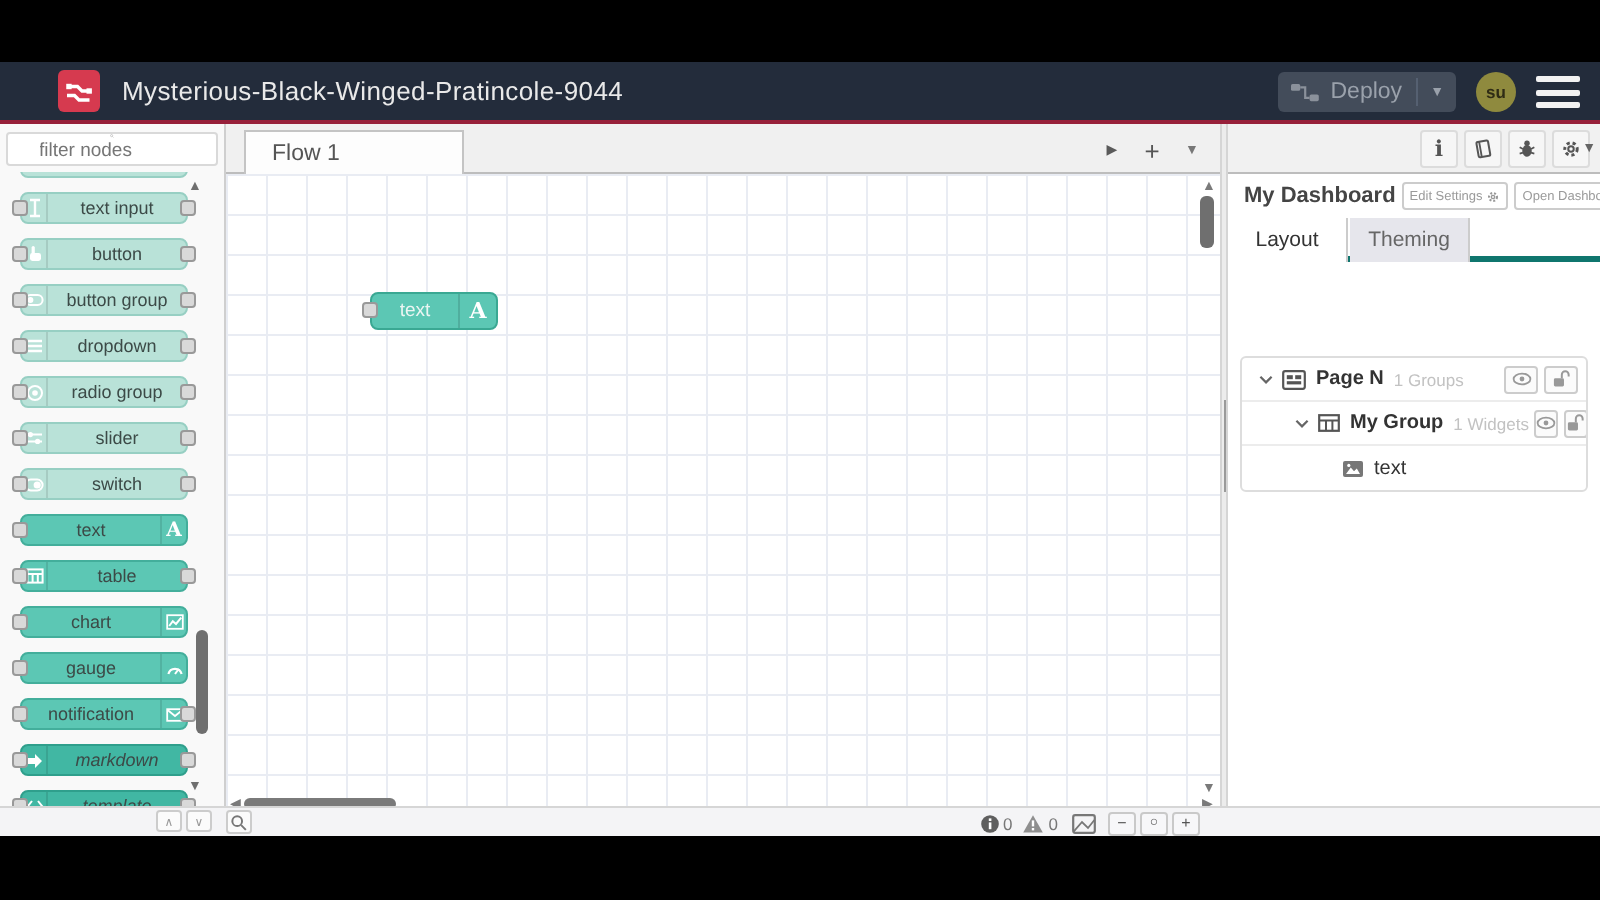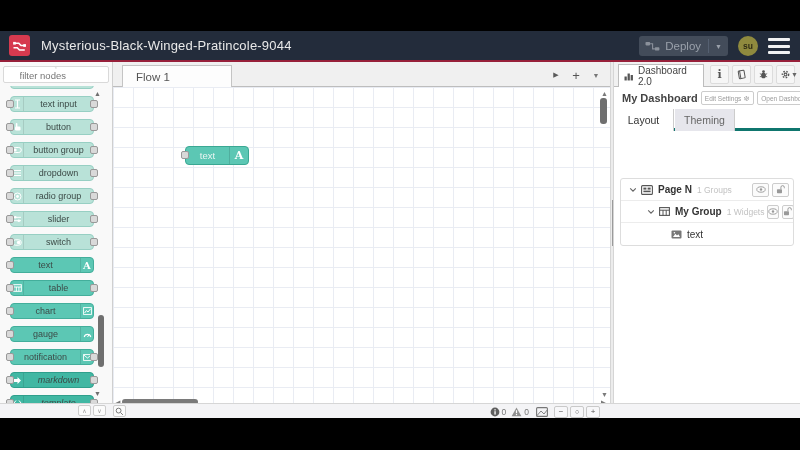--- a/index.html
+++ b/index.html
@@ -3,21 +3,21 @@
 <meta charset="utf-8">
 <style>
   html,body{margin:0;padding:0;background:#000;}
   *{box-sizing:border-box;}
   #stage{position:relative;width:800px;height:450px;background:#000;overflow:hidden;
          font-family:"Liberation Sans",sans-serif;-webkit-font-smoothing:antialiased;}
   #app{position:absolute;top:31px;left:0;width:800px;height:387px;background:#fff;overflow:hidden;}
 
   
   .nr-header{position:absolute;top:0;left:0;width:800px;height:31px;background:#232c3b;
-             border-bottom:2px solid #97203a;display:flex;align-items:center;}
+             border-bottom:2px solid #97203a;display:flex;align-items:center;padding-left:20px;}
   .nr-logo{width:21px;height:21px;margin-left:9px;border-radius:3px;background:#d63a4f;
            display:flex;align-items:center;justify-content:center;flex:0 0 auto;}
   .nr-title{color:#e9e9e9;font-size:13px;margin-left:11px;letter-spacing:.2px;white-space:nowrap;}
   .deploy-btn{position:absolute;right:72px;top:5px;height:20px;background:#434c5a;border-radius:3px;
               display:flex;align-items:center;padding:0 6px;color:#9aa1ab;font-size:11.5px;cursor:pointer;}
   .deploy-btn .dlabel{margin:0 7px 0 5px;}
   .deploy-sep{width:1px;height:14px;background:#556071;margin-right:6px;}
   .caret{font-size:7px;color:#9aa1ab;}
   .avatar{position:absolute;right:42px;top:5px;width:20px;height:20px;border-radius:50%;
           background:#8f8a3e;color:#2f2c15;font-size:8.5px;font-weight:bold;
@@ -369,28 +369,20 @@
         <span class="h-thumb"></span>
         <span class="sb-arrow" style="left:488px;top:337px;">▶</span>
       </div>
 
       <div id="splitter">
           <div class="grip"></div>
         </div>
 
       <div id="sidebar">
         <div class="sb-tabstrip">
-          <div class="sb-activetab">
-            <svg width="10" height="9" viewBox="0 0 10 9">
-              <rect x="0.5" y="4.5" width="2.3" height="4" fill="#555"></rect>
-              <rect x="3.6" y="1.5" width="2.3" height="7" fill="#555"></rect>
-              <rect x="6.7" y="3" width="2.3" height="5.5" fill="#555"></rect>
-            </svg>
-            <span>Dashboard 2.0</span>
-          </div>
           <div class="sb-iconbtn" style="left:96px;">
             <span style="font-family:'DejaVu Serif',serif;font-size:11px;color:#555;font-weight:bold;">i</span>
           </div>
           <div class="sb-iconbtn" style="left:118px;">
             <svg width="11" height="11" viewBox="0 0 12 12">
               <g transform="rotate(-10 6 6)">
                 <rect x="3" y="1.8" width="6.4" height="8.4" rx="0.8" stroke="#555" stroke-width="1.1" fill="none"></rect>
                 <path d="M4.6 1.8 V10.2" stroke="#555" stroke-width="1"></path>
               </g>
             </svg>

